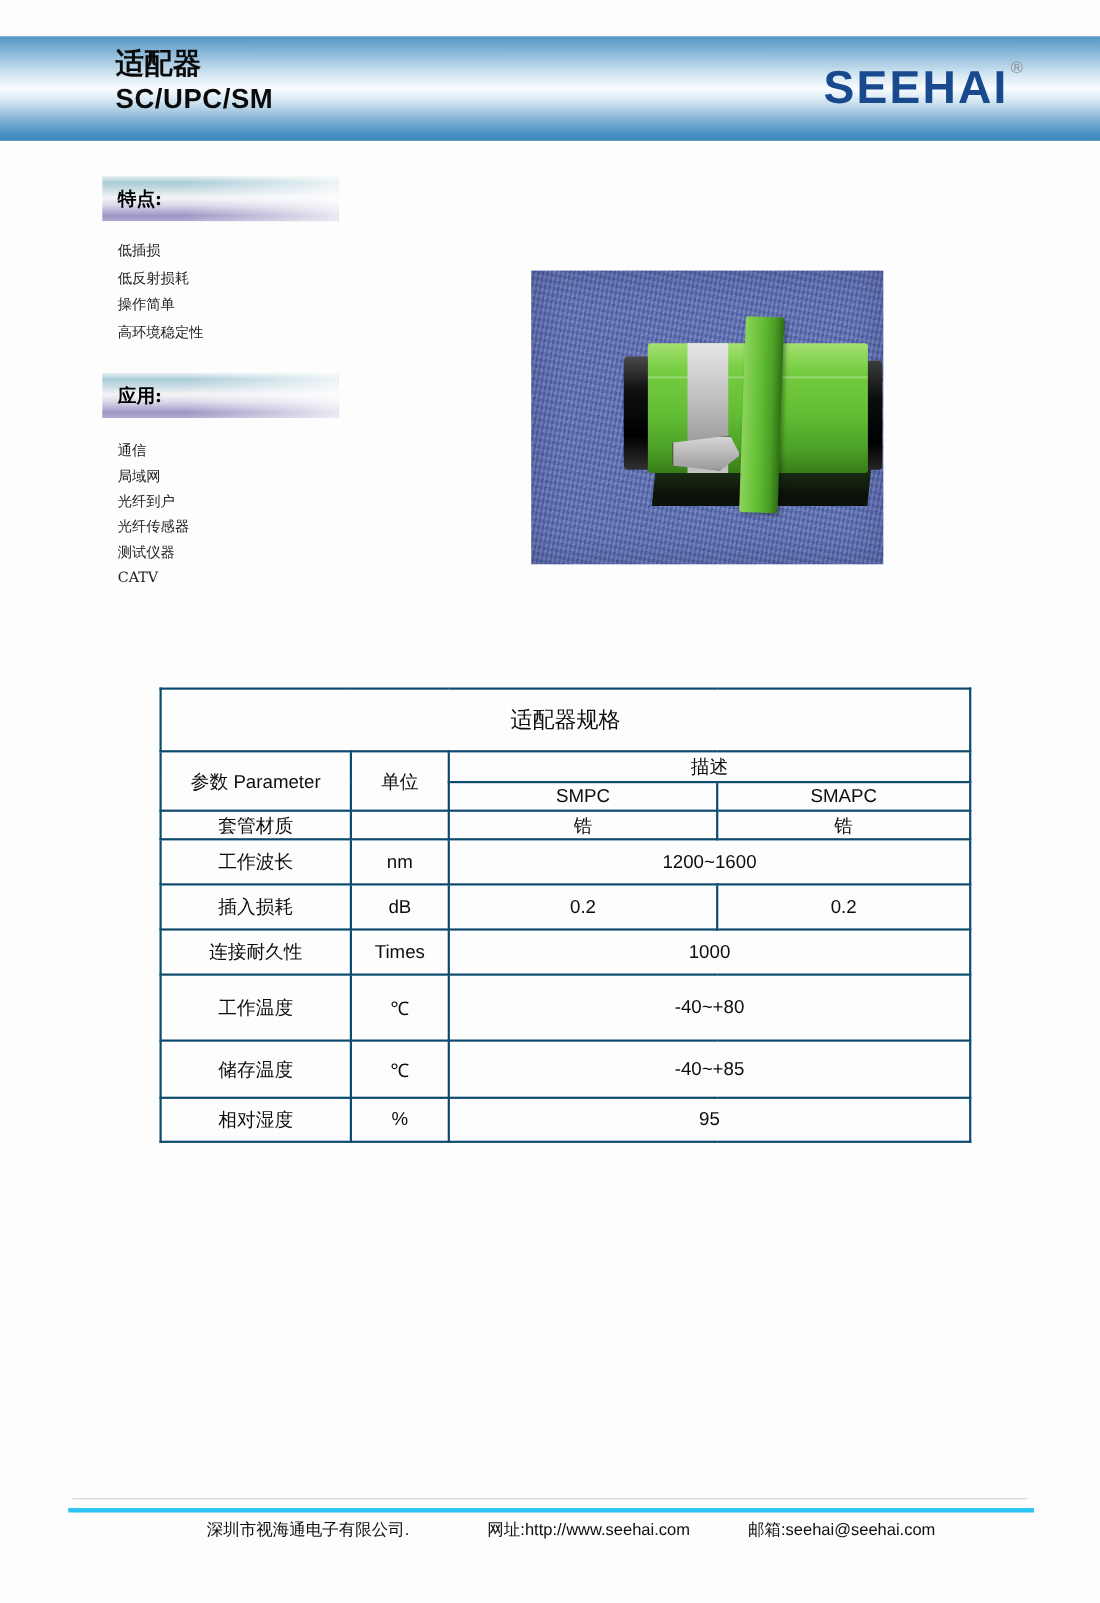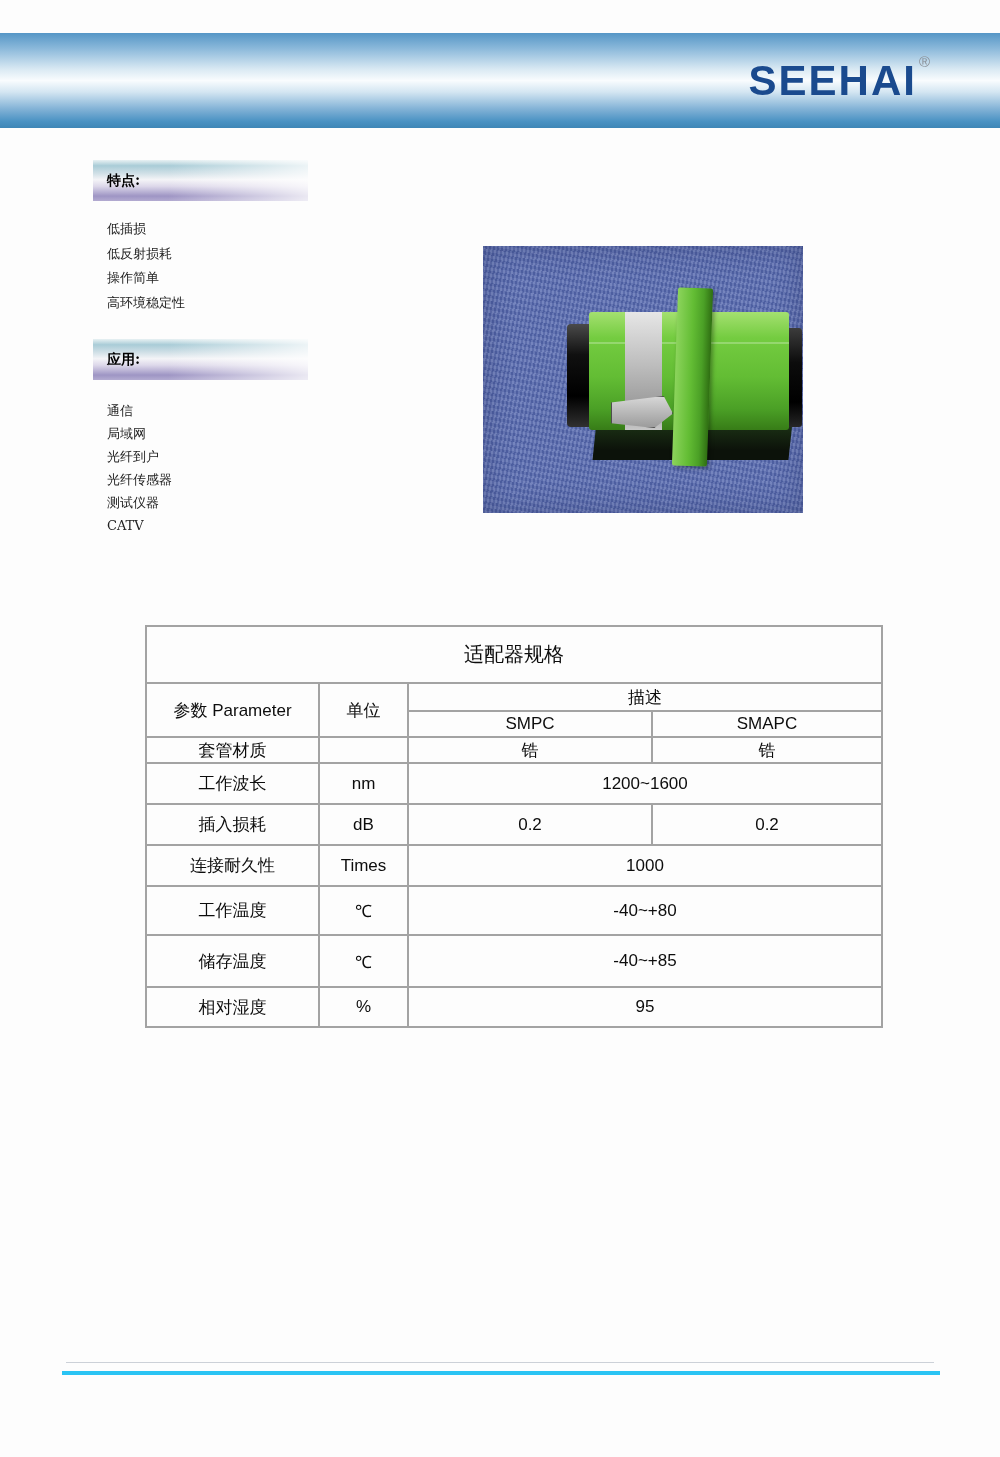--- a/index.html
+++ b/index.html
@@ -32,21 +32,21 @@
   .banner {
     position:absolute; left:93px; width:215px; height:41px;
     background:
       linear-gradient(to right, rgba(255,255,255,0) 35%, rgba(255,255,255,0.78) 100%),
       linear-gradient(to bottom, #e8f1f3 0%, #a9ccd7 14%, #cfdfe6 32%,
                       #f4f4f7 48%, #ddd8ea 64%, #9e95c4 88%, #b3abd1 100%);
     display:flex; align-items:center; padding-left:14px;
   }
   .banner-features { top:160px; }
   .banner-applications { top:339px; }
-  .banner .hd { font-family:"DejaVu Serif", serif; font-weight:bold; font-size:14px; color:#000; }
+  .banner .hd { font-family:"DejaVu Serif", serif; font-weight:bold; font-size:17px; color:#000; }
 
   .plist { position:absolute; left:107px; list-style:none; }
   .plist li {
     font-family:"DejaVu Serif", serif; font-size:13px; color:#222;
     line-height:24.5px; white-space:nowrap;
   }
   .list-features { top:217px; }
   .list-applications { top:399px; }
   .list-applications li { line-height:23px; }
 
@@ -80,45 +80,49 @@
     background:linear-gradient(to right,#8cd45c 0%,#63bd34 45%,#4ba026 75%,#2f6e12 100%);
     box-shadow:2px 2px 4px rgba(0,0,0,0.35); }
 
   
   table.spec {
     position:absolute; left:145px; top:625px; width:736px;
     border-collapse:collapse; table-layout:fixed;
     font-size:17px; color:#0d0d0d;
   }
   table.spec td, table.spec th {
-    border:2px solid #a3a3a3; text-align:center; vertical-align:middle;
+    border:2px solid #0c4a6e; text-align:center; vertical-align:middle;
     font-weight:normal; padding:0;
   }
   .r-title { height:57px; }
   .r-title th { font-family:"DejaVu Serif", serif; font-weight:bold; font-size:20px; }
   .r-desc { height:28px;padding-left:48px; }
   .r-sub { height:26px; }
   .r42 { height:26px; } .r41 { height:41px;margin-top:12px; }
-  .r60 { height:49px; } .r64 { height:52px; } .r40 { height:40px; }
+  .r60 { height:60px; } .r64 { height:52px; } .r40 { height:40px; }
 
   
   .footer-thin { position:absolute; left:66px; top:1362px; width:868px; height:1px; background:#ccd1d8; }
   .footer-cyan { position:absolute; left:62px; top:1371px; width:878px; height:4px; background:#2ac4f4; }
   .footer-text { position:absolute; left:0; top:1381px; width:1000px; height:20px; font-size:15px; color:#0d0d0d; }
   .footer-text span { position:absolute; white-space:nowrap; }
   .f-company { left:188px; }
   .f-web { left:443px; }
   .f-mail { left:680px; }
 </style>
 </head>
 <body>
 
 <div class="page">
 
   <div class="band">
+    <div class="titles">
+      <div class="t1">适配器</div>
+      <div class="t2">SC/UPC/SM</div>
+    </div>
     <div class="logo">
       <span class="brand">SEEHAI</span><span class="reg">®</span>
     </div>
   </div>
 
   <div class="banner banner-features">
     <span class="hd">特点:</span>
   </div>
   <ul class="plist list-features">
     <li>低插损</li>
@@ -205,14 +209,19 @@
     <tr class="r40">
       <td>相对湿度</td>
       <td>%</td>
       <td colspan="2">95</td>
     </tr>
   </tbody>
     </table>
 
   <div class="footer-thin"></div>
   <div class="footer-cyan"></div>
+  <div class="footer-text">
+    <span class="f-company">深圳市视海通电子有限公司.</span>
+    <span class="f-web">网址:http://www.seehai.com</span>
+    <span class="f-mail">邮箱:seehai@seehai.com</span>
+  </div>
 
 </div>
 
 </body></html>

